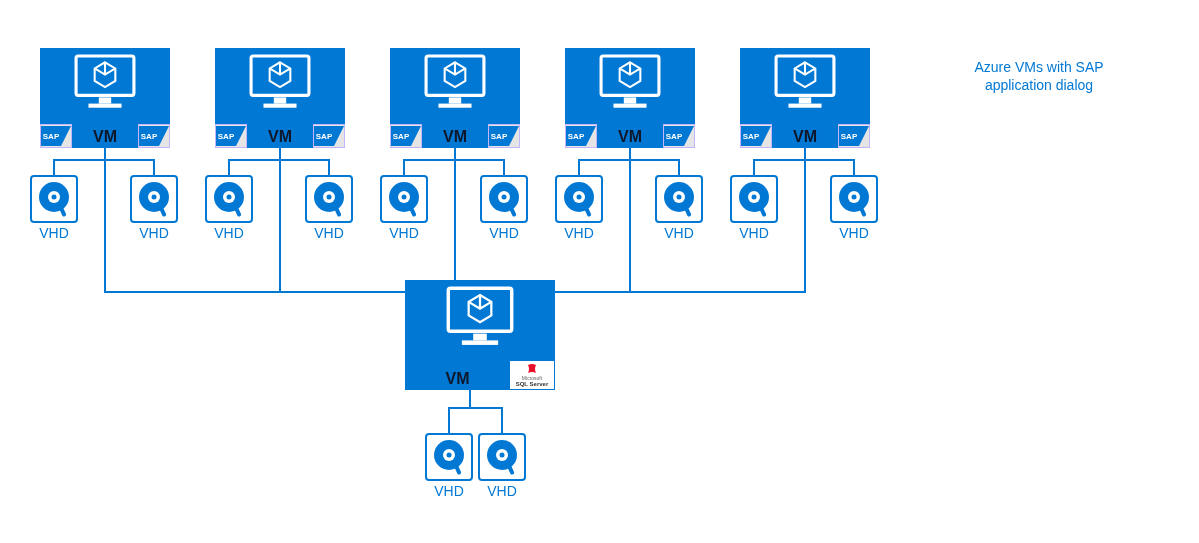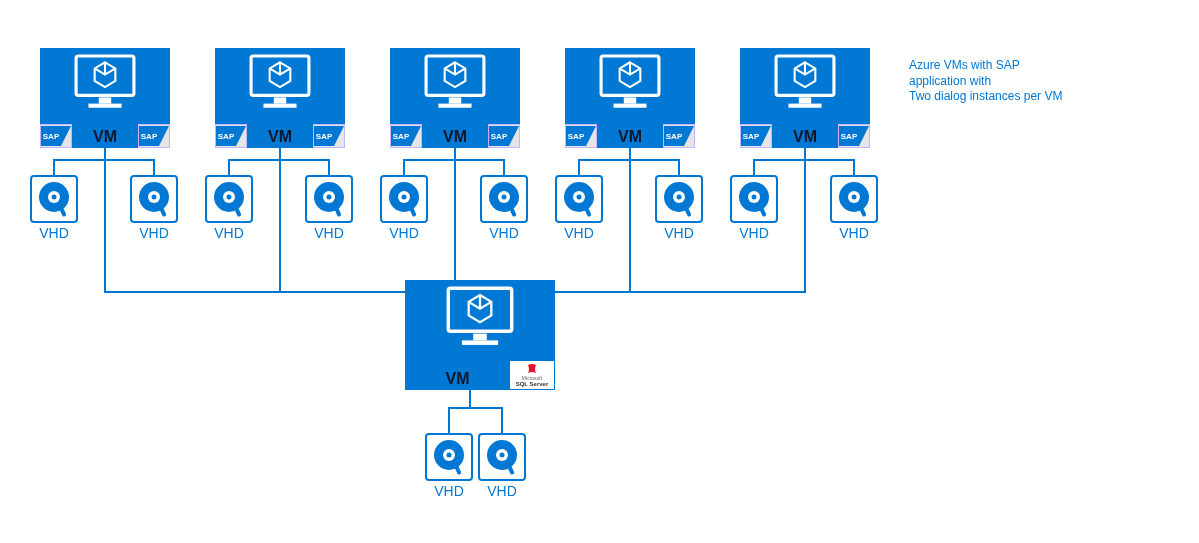--- a/index.html
+++ b/index.html
@@ -76,22 +76,22 @@
   }
   .vhd-label {
     color: #0078d4;
     font-size: 14px;
     font-weight: 500;
     margin-top: 2px;
   }
   .desc {
     position: absolute;
     color: #0078d4;
-    font-size: 12px;
-    text-align: left;
+    font-size: 14px;
+    text-align: center;
     z-index: 2;
     line-height: 1.3;
   }
 </style>
 </head>
 <body>
 
 <div class="canvas" id="canvas">
     <div class="vm-box" style="left: 40px; top: 48px;">
       <div class="monitor-wrap"><svg width="62" height="55.800000000000004" viewBox="0 0 60 54">
@@ -368,15 +368,15 @@
     <div class="vhd" style="left: 478px; top: 433px;">
       <div class="vhd-box"><svg width="44" height="44" viewBox="0 0 44 44">
     <circle cx="22" cy="20" r="15" fill="#0078d4"></circle>
     <circle cx="22" cy="20" r="6" fill="#fff"></circle>
     <circle cx="22" cy="20" r="2.5" fill="#0078d4"></circle>
     <rect x="28" y="26" width="4" height="14" rx="2" fill="#0078d4" transform="rotate(-25 30 33)"></rect>
   </svg></div>
       <div class="vhd-label">VHD</div>
     </div>
     <div class="desc" style="right: 30px; top: 58px; width: 260px;"><span>Azure VMs with SAP</span><br>
-  <span>application with</span><br>
-  <span>Two dialog instances per VM</span></div>
+  <span>application dialog</span><br>
+  </div>
   </div>
 
 </body></html>

